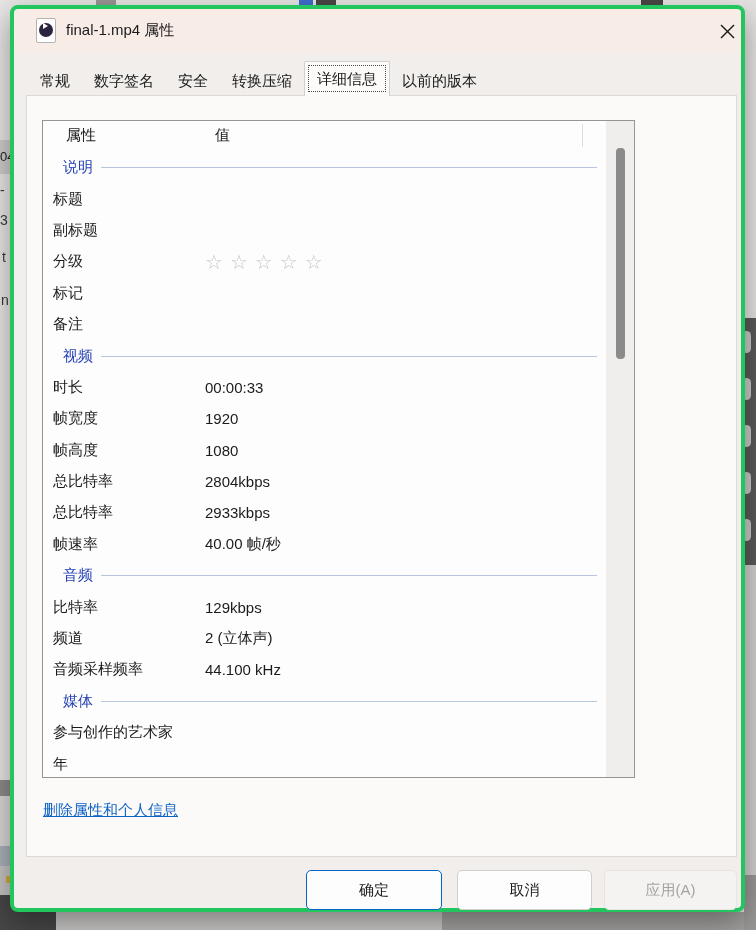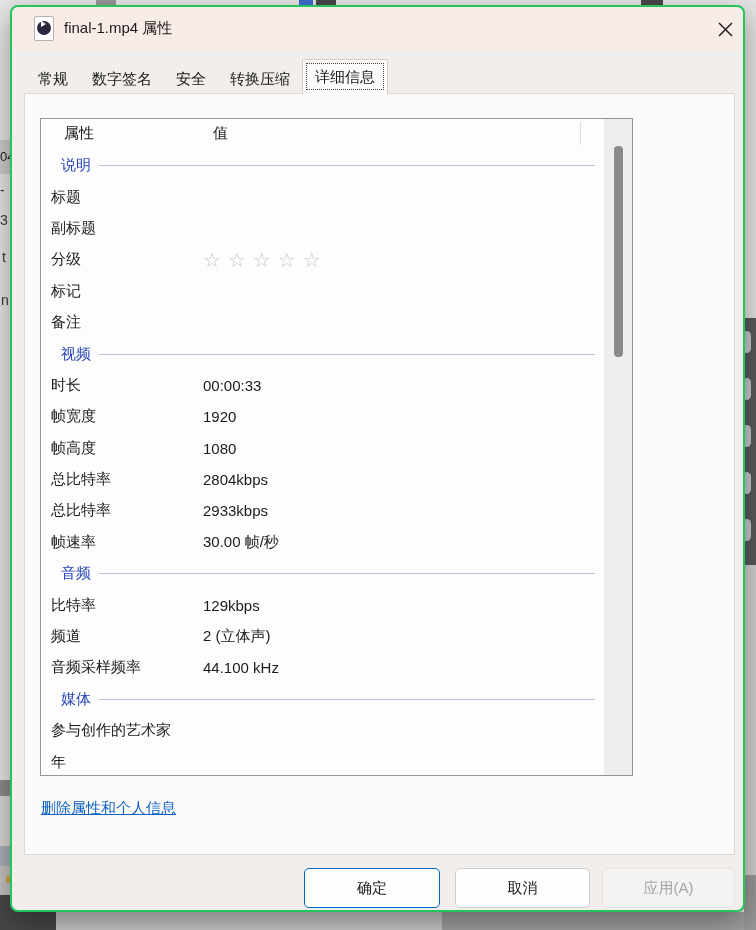--- a/index.html
+++ b/index.html
@@ -10,21 +10,21 @@
   
   #backdrop { position:absolute; inset:0; background:#e9e7e5; }
   .bg-frag { position:absolute; overflow:hidden; color:#3a3a3a; font-size:13px; }
   .sel-band { position:absolute; left:0; top:140px; width:11px; height:34px; background:#d0cecc;
     color:#222; font-size:13px; line-height:34px; overflow:hidden; }
   .film { position:absolute; left:745px; top:318px; width:11px; height:247px; background:#5a5a5a; }
   .film .notch { position:absolute; left:-3px; width:9px; height:22px; border-radius:5px; background:#c8c8c8; }
 
   
   #dialog { position:absolute; left:10px; top:5px; width:735px; height:907px;
-    background:#f1eeeb; border-radius:8px; border:2px solid #22c55e;
+    background:#f1eeeb; border-radius:8px; border:4px solid #22c55e;
     box-shadow:0 10px 30px rgba(0,0,0,.38);text-decoration:underline; }
   #titlebar { position:absolute; left:0; top:0; width:100%; height:44px;
     background:#f8ece7; border-radius:8px 8px 0 0; }
   #file-icon { position:absolute; left:22px; top:9px; width:20px; height:25px;
     background:#fff; border:1px solid #b5b3b1; border-radius:2px; }
   #file-icon .disc { position:absolute; left:2px; top:4px; width:14px; height:14px;
     border-radius:50%; background:#2b2540; }
   #file-icon .tri { position:absolute; left:6px; top:4px; width:0; height:0;
     border-left:5px solid #fff; border-top:3px solid transparent; border-bottom:3px solid transparent; }
   #win-title { position:absolute; left:52px; top:12px; font-size:15px; color:#1b1b1b; }
@@ -127,20 +127,21 @@
       </svg>
     </div>
   </div>
 
   <div id="tabstrip">
     <div class="tab">常规</div>
     <div class="tab">数字签名</div>
     <div class="tab">安全</div>
     <div class="tab">转换压缩</div>
     <div class="tab active">详细信息</div>
+    <div class="tab">以前的版本</div>
   </div>
 
   <div id="panel">
 
     <div id="list">
       <div id="list-header">
         <span id="col-prop">属性</span>
         <span id="col-val">值</span>
         <div id="col-div"></div>
       </div>
@@ -189,21 +190,21 @@
           <div class="row">
     <span class="label">总比特率</span>
     <span class="value">2804kbps</span>
   </div>
           <div class="row">
     <span class="label">总比特率</span>
     <span class="value">2933kbps</span>
   </div>
           <div class="row">
     <span class="label">帧速率</span>
-    <span class="value">30.00 帧/秒</span>
+    <span class="value">40.00 帧/秒</span>
   </div>
           <div class="row section">
     <span class="label">音频</span>
     <span class="line"></span>
   </div>
           <div class="row">
     <span class="label">比特率</span>
     <span class="value">129kbps</span>
   </div>
           <div class="row">

